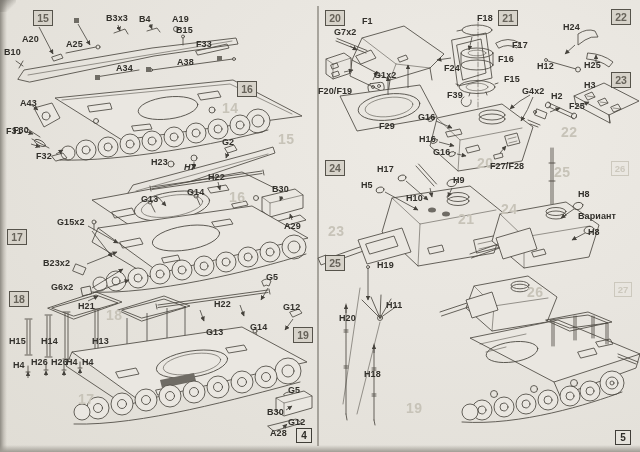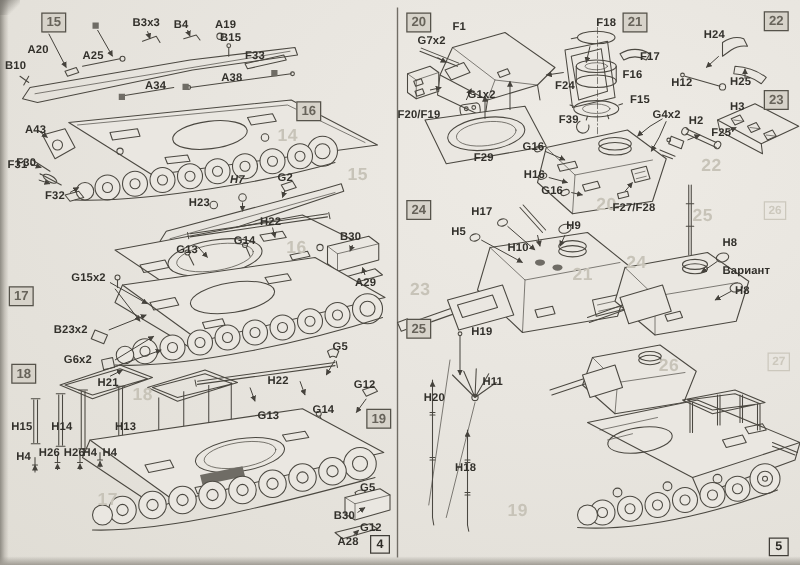--- a/index.html
+++ b/index.html
@@ -454,21 +454,21 @@
     <div class="plabel" style="left: 176px; top: 25px;">B15</div>
     <div class="plabel" style="left: 196px; top: 39px;">F33</div>
     <div class="plabel" style="left: 4px; top: 47px;">B10</div>
     <div class="plabel" style="left: 177px; top: 57px; text-align: right;">A38</div>
     <div class="plabel" style="left: 116px; top: 63px;">A34</div>
     <div class="plabel" style="left: 20px; top: 98px;">A43</div>
     <div class="plabel" style="left: 6px; top: 126px;">F31</div>
     <div class="plabel" style="left: 13px; top: 125px; text-align: center;">F30</div>
     <div class="plabel" style="left: 36px; top: 151px;">F32</div>
     <div class="plabel" style="left: 222px; top: 137px;">G2</div>
-    <div class="plabel" style="left: 184px; top: 138px; font-style: italic;">H7</div>
+    <div class="plabel" style="left: 184px; top: 162px; font-style: italic;">H7</div>
     <div class="plabel" style="left: 151px; top: 157px;">H23</div>
     <div class="plabel" style="left: 208px; top: 172px;">H22</div>
     <div class="plabel" style="left: 187px; top: 187px;">G14</div>
     <div class="plabel" style="left: 141px; top: 194px;">G13</div>
     <div class="plabel" style="left: 272px; top: 184px;">B30</div>
     <div class="plabel" style="left: 284px; top: 221px;">A29</div>
     <div class="plabel" style="left: 57px; top: 217px;">G15x2</div>
     <div class="plabel" style="left: 43px; top: 258px;">B23x2</div>
     <div class="plabel" style="left: 51px; top: 282px;">G6x2</div>
     <div class="plabel" style="left: 78px; top: 301px;">H21</div>

